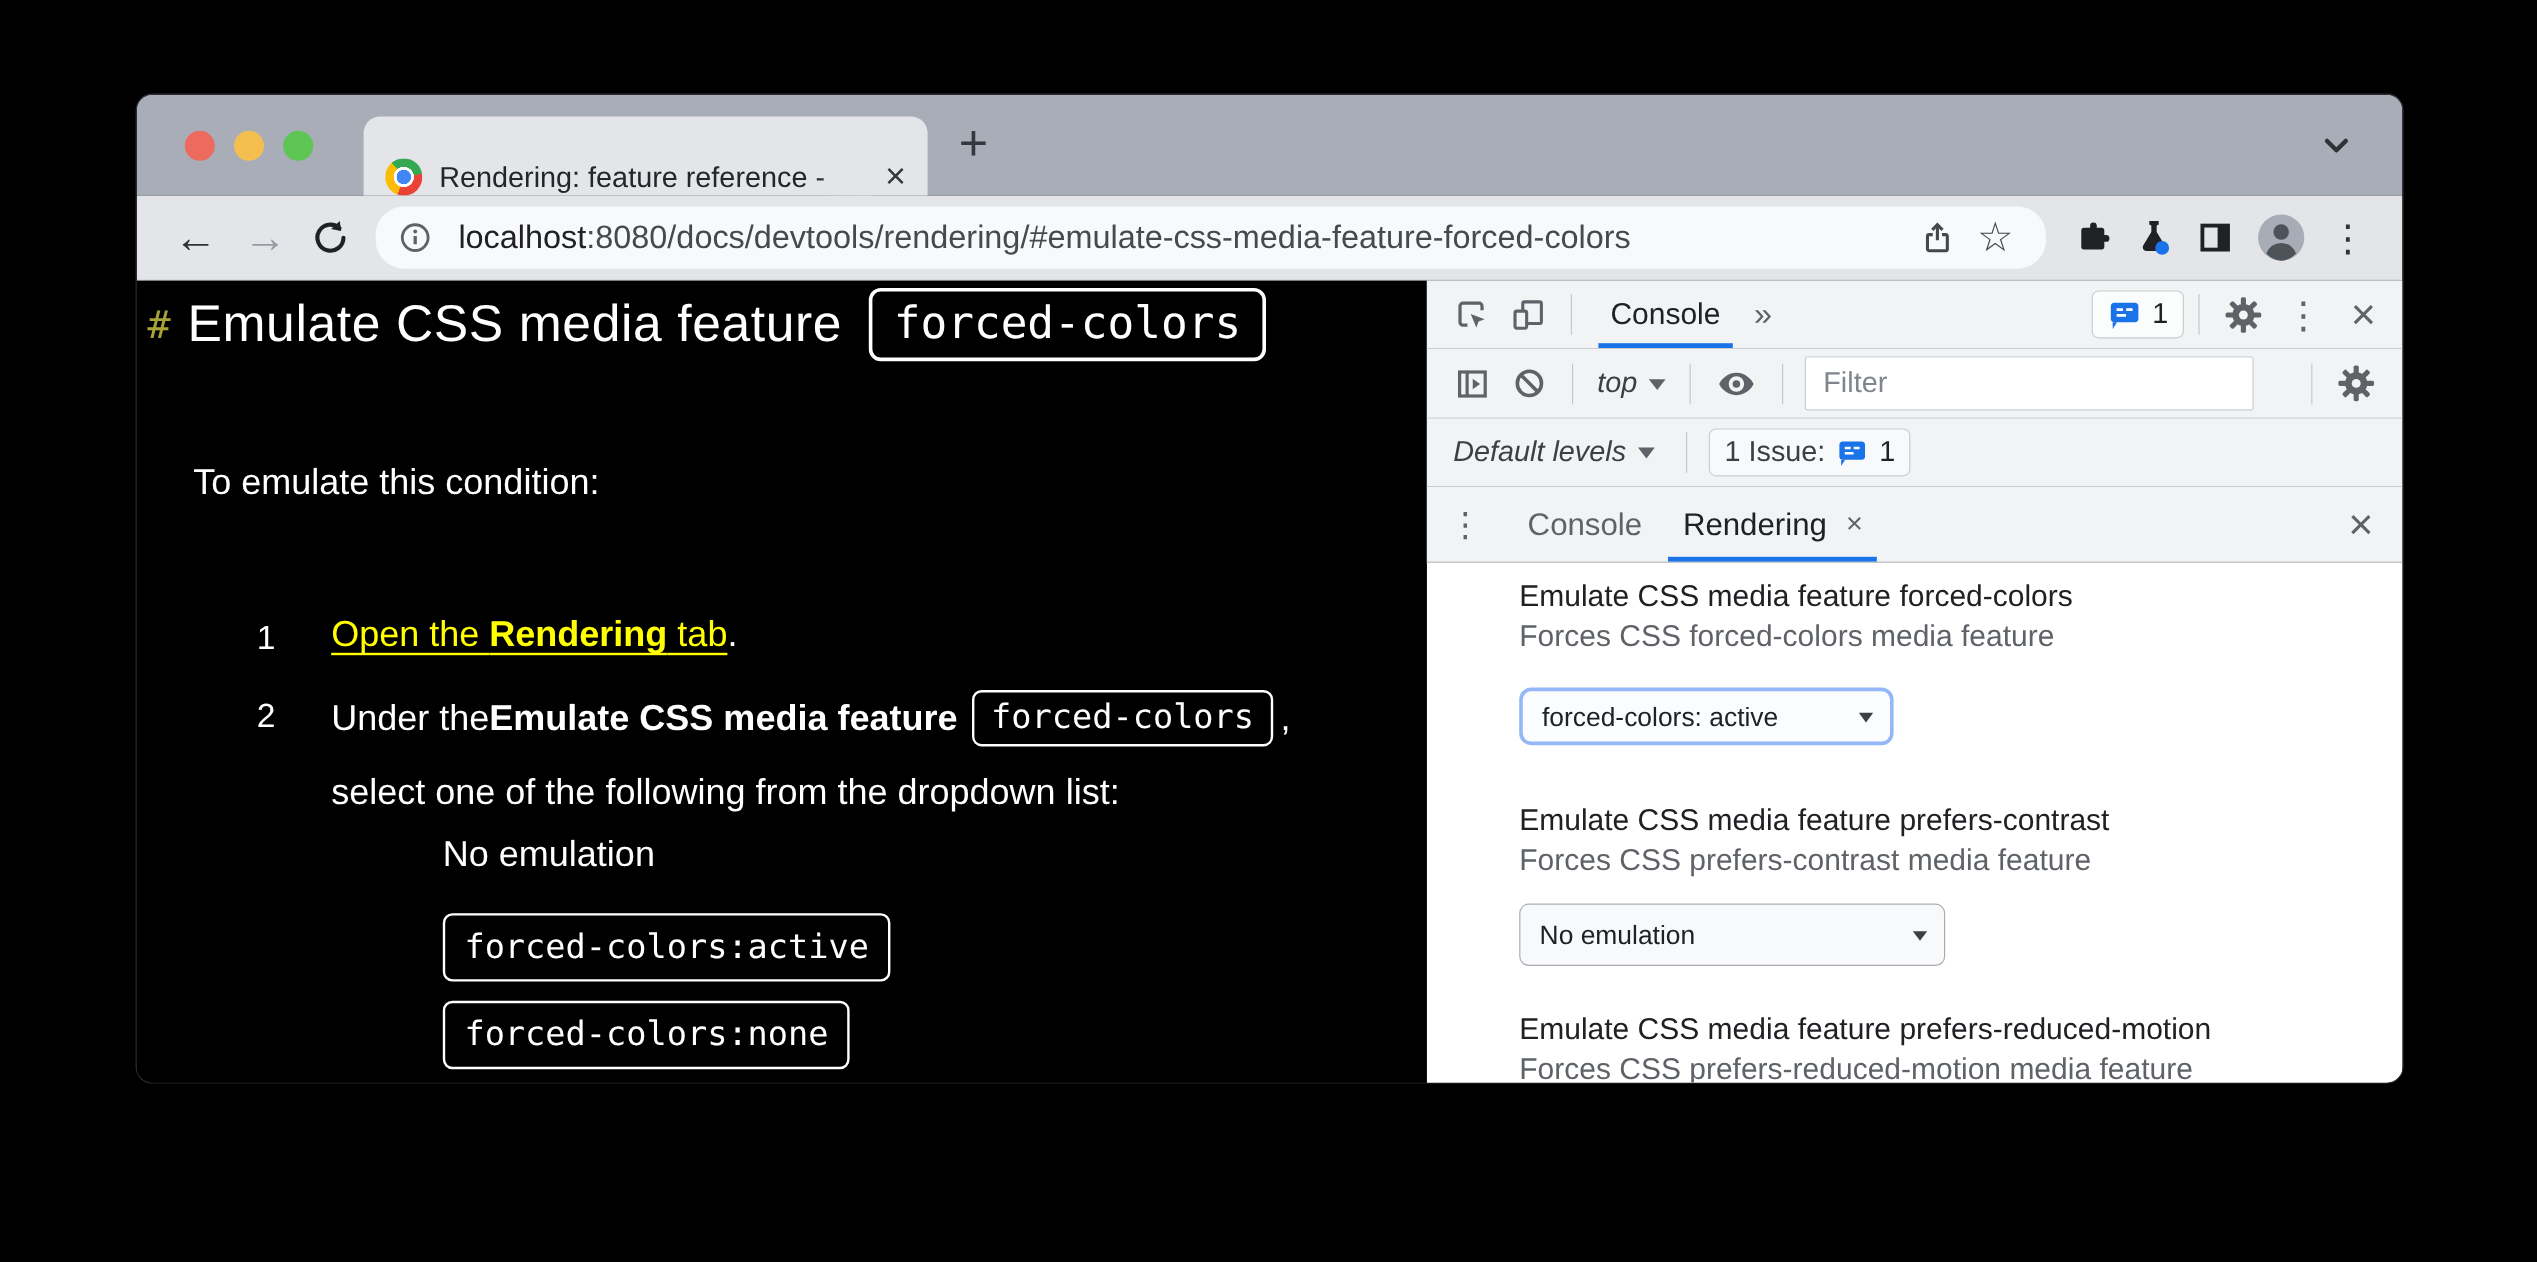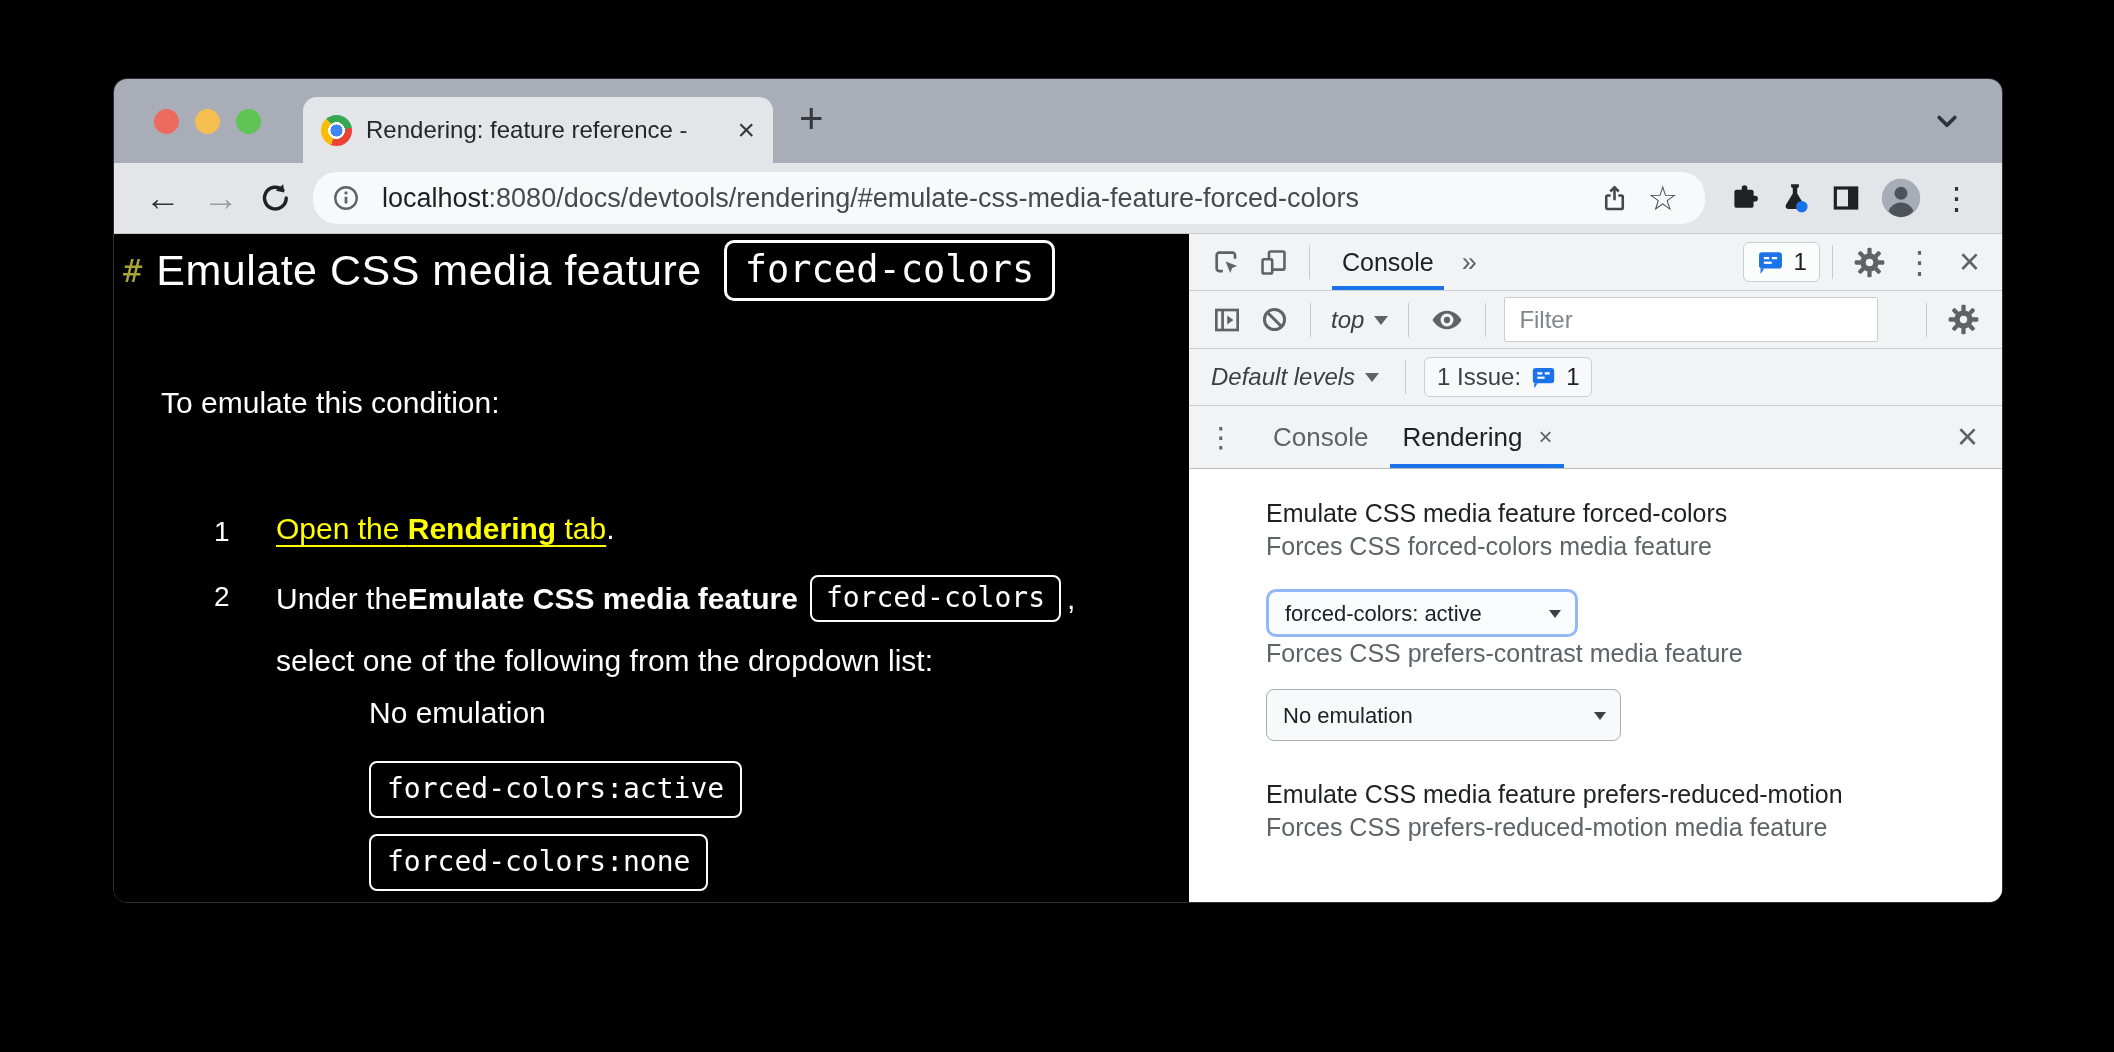--- a/index.html
+++ b/index.html
@@ -7,21 +7,21 @@
   *{box-sizing:border-box;}
   .window{position:absolute;left:113px;top:78px;width:1890px;height:825px;border-radius:14px;
     overflow:hidden;border:1px solid #2c2f34;box-shadow:0 30px 80px rgba(0,0,0,.6);background:#000;}
 
   
   .tabstrip{height:84px;background:#a8adb8;display:flex;align-items:center;padding-left:40px;}
   .lights{display:flex;gap:16px;align-items:center;}
   .light{width:25px;height:25px;border-radius:50%;}
   .light.red{background:#ed6a5e}.light.yellow{background:#f4bf4f}.light.green{background:#5ec454}
   .tab{margin-left:42px;width:470px;height:66px;align-self:flex-end;background:#e3e5e9;
-    border-radius:14px 14px 0 0;display:flex;align-items:center;padding:0 18px;}
+    border-radius:14px 14px 0 0;display:flex;align-items:flex-end;padding:0 18px;}
   .favicon{width:31px;height:31px;border-radius:50%;flex:0 0 auto;
     background:radial-gradient(circle at 50% 50%, #4285f4 0 27%, #fff 28% 38%, rgba(0,0,0,0) 39%),
       conic-gradient(from 80deg,#ea4335 0 120deg,#fbbc05 120deg 240deg,#34a853 240deg 360deg);}
   .tab-title{flex:1;min-width:0;margin-left:14px;font-size:24px;color:#24262b;white-space:nowrap;
     overflow:hidden;position:relative;}
   .tab-title::after{content:"";position:absolute;right:0;top:0;bottom:0;width:46px;
     background:linear-gradient(to right,rgba(227,229,233,0),#e3e5e9 80%);}
   .tab-close{font-size:30px;color:#34373c;margin-left:10px;line-height:1;}
   .newtab{font-size:42px;font-weight:300;color:#34373c;margin-left:26px;line-height:1;padding-bottom:4px;}
   .tabchev{margin-left:auto;margin-right:38px;}
@@ -89,21 +89,21 @@
     color:#202124;padding:0 14px;border-radius:2px;font-family:inherit;margin-left:6px;}
   .filter::placeholder{color:#80868b;}
   .drawer-kebab{font-size:28px;color:#5f6368;margin-right:18px;}
   .dtab2{height:100%;display:flex;align-items:center;font-size:26px;color:#5f6368;position:relative;
     margin-left:26px;padding:0 4px;}
   .dtab2.active{color:#202124;}
   .dtab2.active::after{content:"";position:absolute;left:-8px;right:-8px;bottom:0;height:4px;background:#1a73e8;}
   .dtab2 .tx{font-size:24px;color:#5f6368;margin-left:16px;}
 
   
-  .rpanel{flex:1;background:#fff;padding:28px 0 0 77px;overflow:hidden;font-size:25px;line-height:33px;}
+  .rpanel{flex:1;background:#fff;padding:12px 0 0 77px;overflow:hidden;font-size:25px;line-height:33px;}
   .sec-title{color:#202124;}
   .sec-desc{color:#5f6368;}
   .select{display:flex;align-items:center;justify-content:space-between;font-size:22px;color:#202124;
     padding:0 14px 0 16px;background:#f8f9fa;}
   .sel1{width:312px;height:48px;border:3px solid #94b7f7;border-radius:10px;margin-top:26px;background:#fbfcfe;}
   .sel2{width:355px;height:52px;border:1px solid #aaadb2;border-radius:8px;margin-top:19px;}
   .scaret{width:0;height:0;border:6px solid transparent;border-top:8px solid #3c4043;margin-top:7px;}
   .mt-sec{margin-top:47px;}
   .mt-sec3{margin-top:37px;}
 
@@ -343,20 +343,21 @@
       </div>
 
       <div class="rpanel">
         <div class="sec-title">Emulate CSS media feature forced-colors</div>
         <div class="sec-desc">Forces CSS forced-colors media feature</div>
         <div class="select sel1">
           <span>forced-colors: active</span>
           <span class="scaret"></span>
         </div>
 
+        <div class="sec-title mt-sec">Emulate CSS media feature prefers-contrast</div>
         <div class="sec-desc">Forces CSS prefers-contrast media feature</div>
         <div class="select sel2">
           <span>No emulation</span>
           <span class="scaret"></span>
         </div>
 
         <div class="sec-title mt-sec3">Emulate CSS media feature prefers-reduced-motion</div>
         <div class="sec-desc">Forces CSS prefers-reduced-motion media feature</div>
       </div>
 

